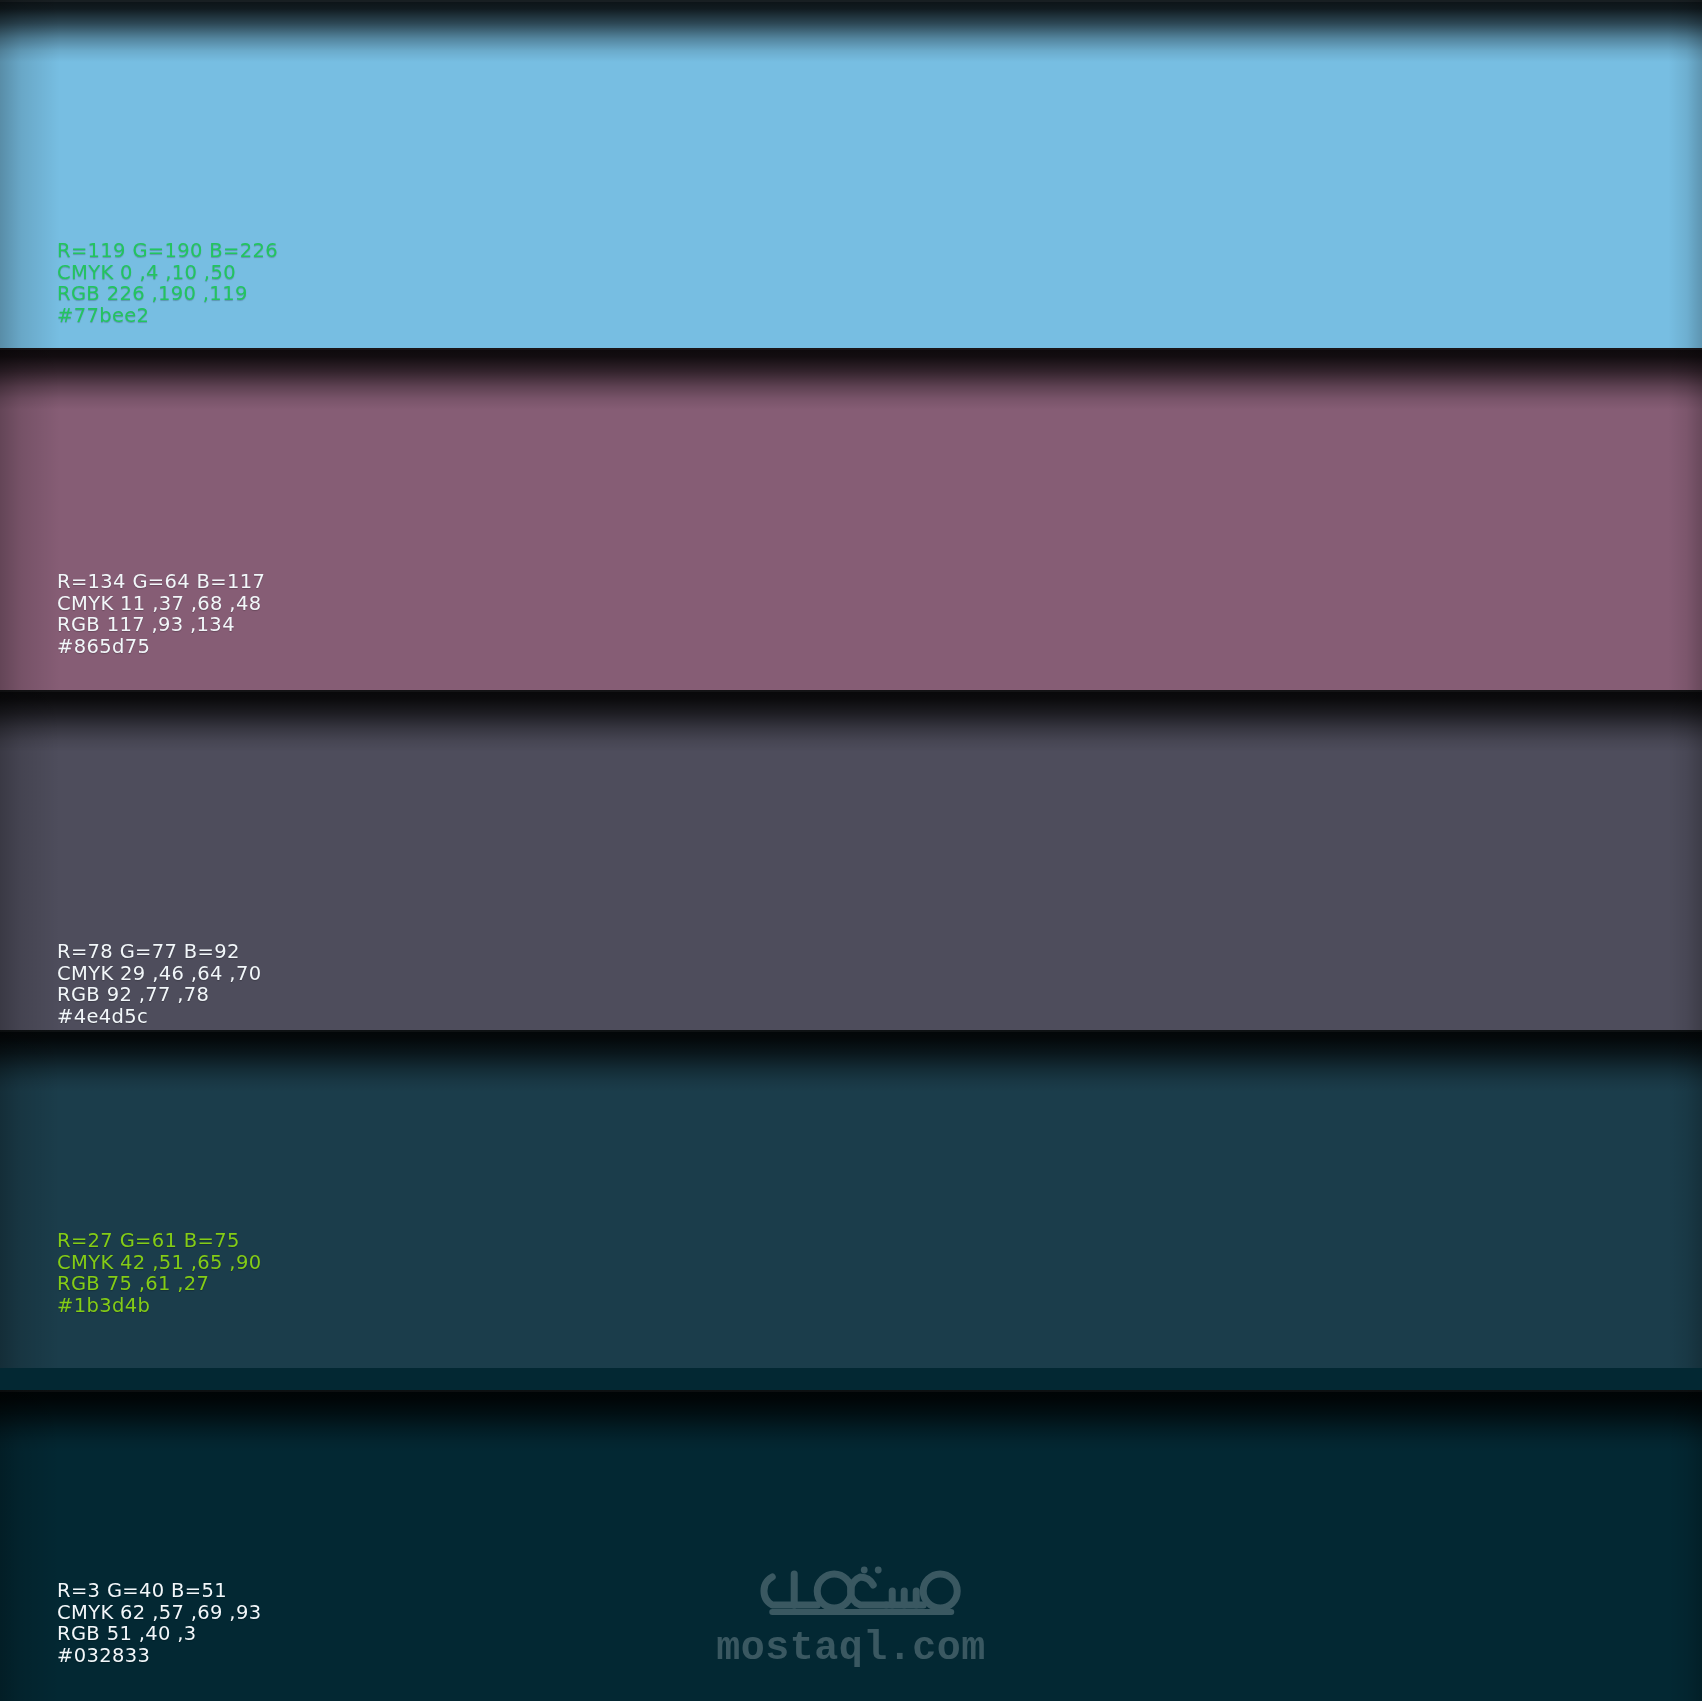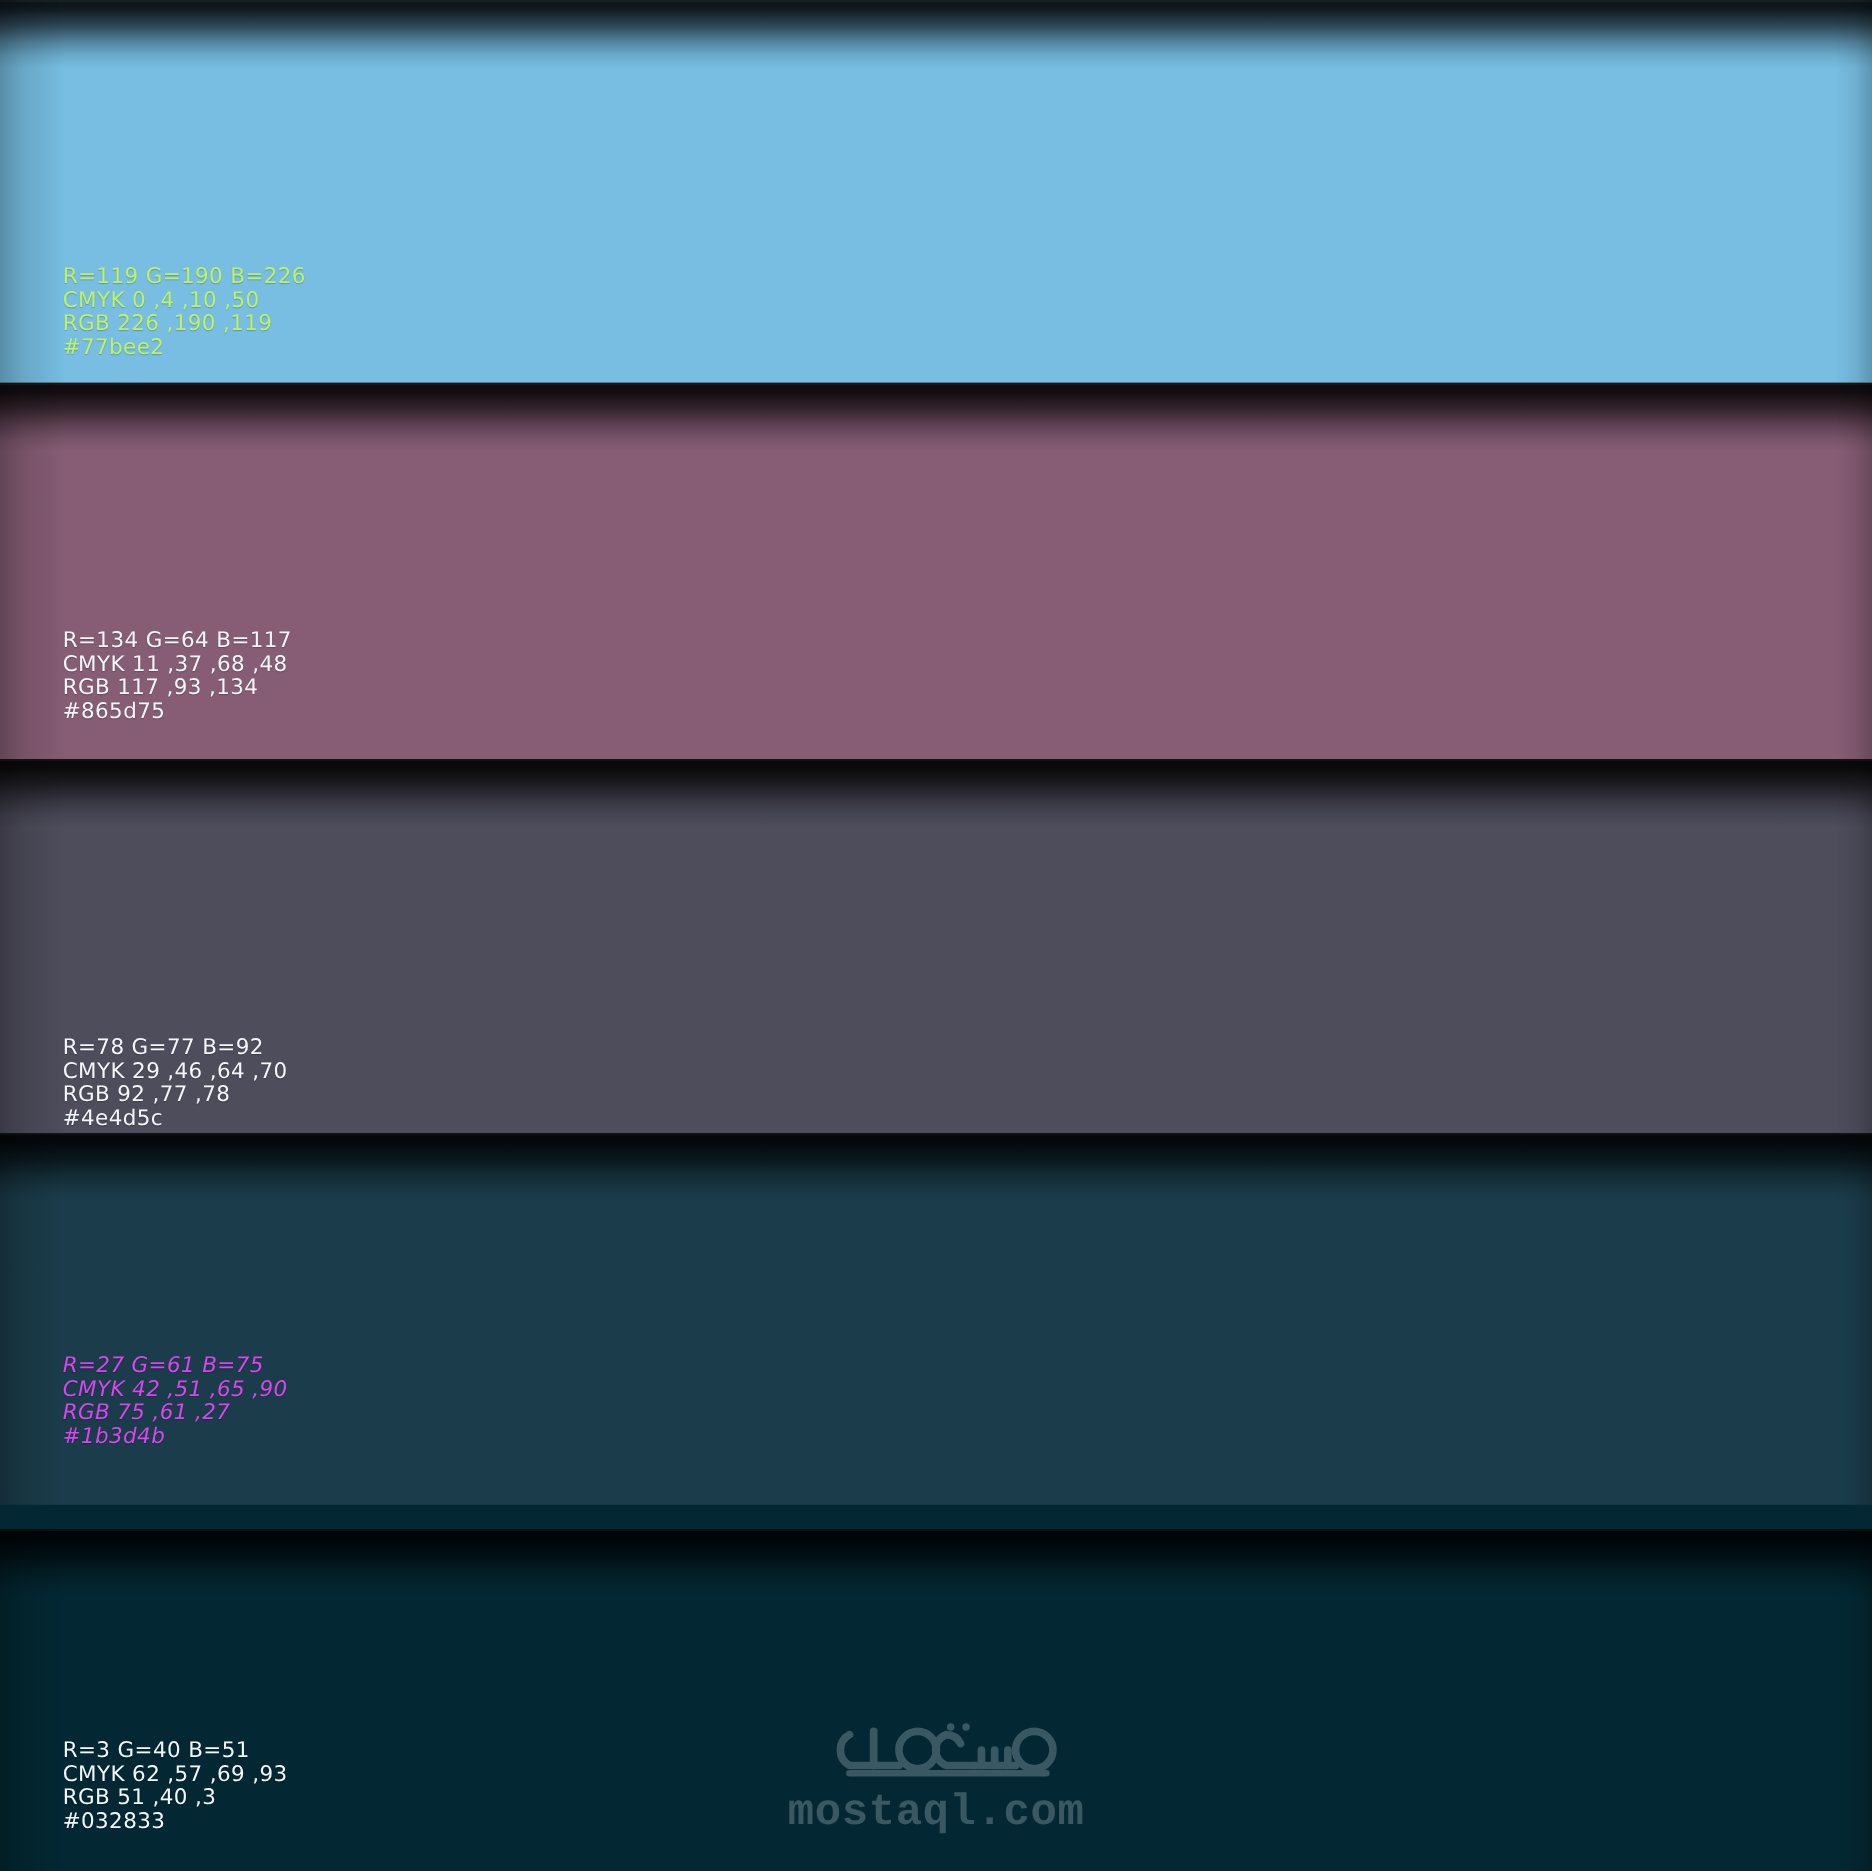--- a/index.html
+++ b/index.html
@@ -114,21 +114,21 @@
 <body>
 
 <div id="board" style="width: 1702px; height: 1701px; background: rgb(3, 40, 51);">
 
   <div class="band" style="top: 0px; height: 348px;">
     <div class="band-fill" style="background: rgb(119, 190, 226);"></div>
     <div class="band-shadow-top"></div>
     <div class="band-hairline-top"></div>
     <div class="band-shadow-left"></div>
     <div class="band-shadow-right"></div>
-    <div class="swatch-info" style="top: 240px; color: #bef264;">
+    <div class="swatch-info" style="top: 240px; color: #22c55e;">
       <div>R=119 G=190 B=226</div>
       <div>CMYK 0 ,4 ,10 ,50</div>
       <div>RGB 226 ,190 ,119</div>
       <div>#77bee2</div>
     </div>
   </div>
 
   <div class="band" style="top: 348px; height: 342px;">
     <div class="band-fill" style="background: rgb(134, 93, 117);"></div>
     <div class="band-shadow-top"></div>
@@ -156,21 +156,21 @@
       <div>#4e4d5c</div>
     </div>
   </div>
 
   <div class="band" style="top: 1030px; height: 338px;">
     <div class="band-fill" style="background: rgb(27, 61, 75);"></div>
     <div class="band-shadow-top"></div>
     <div class="band-hairline-top"></div>
     <div class="band-shadow-left"></div>
     <div class="band-shadow-right"></div>
-    <div class="swatch-info" style="top: 200px; color: #d946ef; font-style: italic;">
+    <div class="swatch-info" style="top: 200px; color: #84cc16;">
       <div>R=27 G=61 B=75</div>
       <div>CMYK 42 ,51 ,65 ,90</div>
       <div>RGB 75 ,61 ,27</div>
       <div>#1b3d4b</div>
     </div>
   </div>
 
   <div class="band" style="top: 1368px; height: 333px; margin-top: 22px;">
     <div class="band-fill" style="background: rgb(3, 40, 51);"></div>
     <div class="band-shadow-top"></div>

